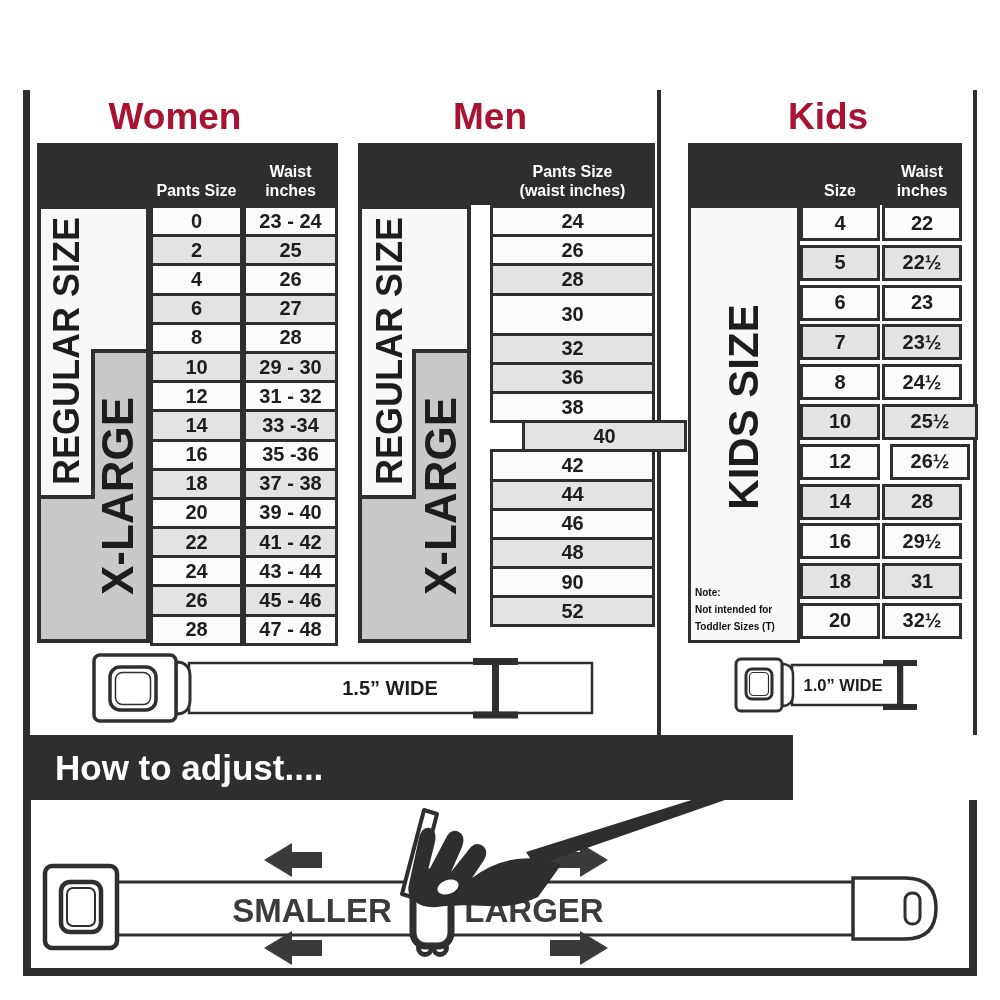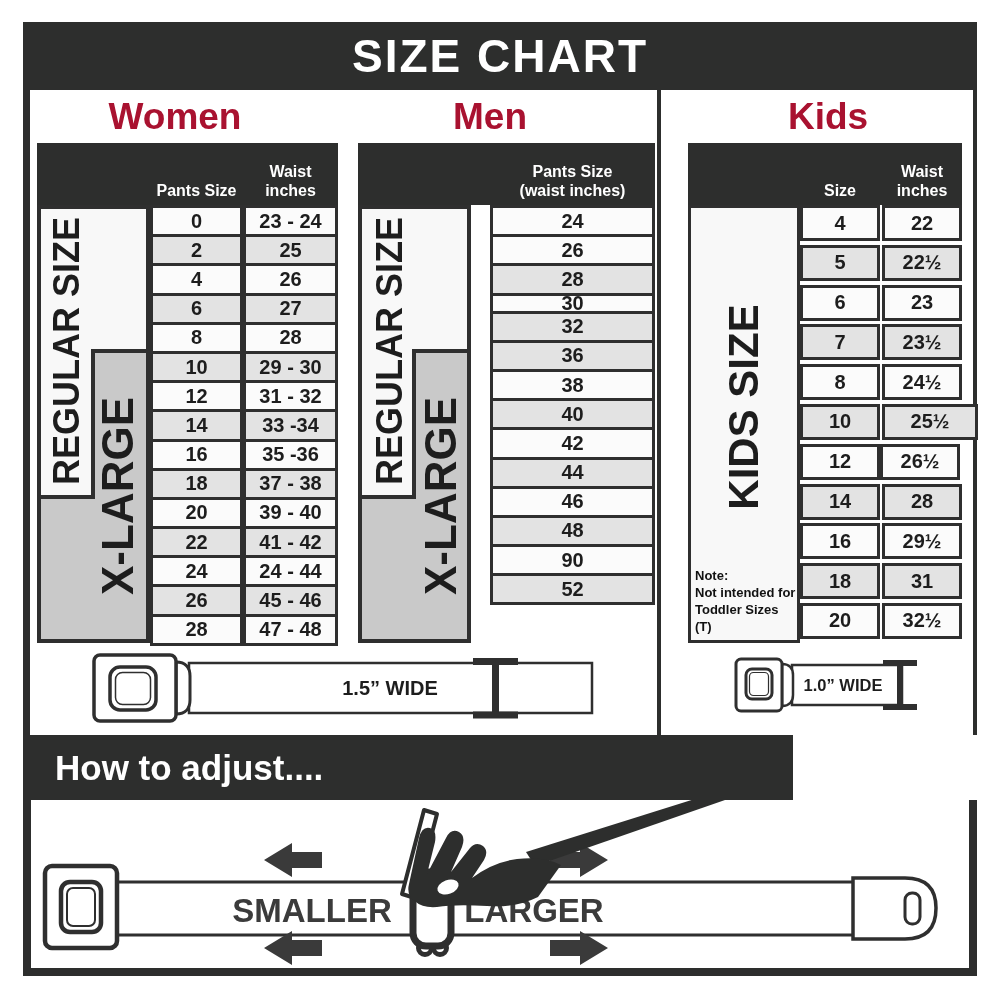--- a/index.html
+++ b/index.html
@@ -33,37 +33,34 @@
   .trow.gray .tcell { background:#e3e3e3; }
 
   .bands { position:absolute; left:0; top:62px; }
   .band-text { font-weight:bold; fill:#1d1d1d; }
 
   .kids-band { position:absolute; left:0; top:62px; width:112px; height:438px;
                background:#f8f8f8; border:3.5px solid #2f2f2f; }
   .kids-band .vtext { position:absolute; top:46%; left:50%;
                       transform:translate(-50%,-50%) rotate(-90deg); white-space:nowrap;
                       font-size:42px; font-weight:bold; color:#1d1d1d; }
-  .kids-note { position:absolute; left:4px; bottom:5px; font-size:13px; font-weight:bold;
+  .kids-note { position:absolute; left:4px; bottom:5px; font-size:10px; font-weight:bold;
                color:#111; line-height:17px; }
 
   .adjust-bar { left:23px; top:735px; width:770px; height:65px; background:#2d2e2d;
                 display:flex; align-items:center; }
   .adjust-bar span { color:#fff; font-size:35px; font-weight:bold; margin-left:32px; }
 
   svg text { font-family:"Liberation Sans","DejaVu Sans",sans-serif; }
 </style>
 </head>
 <body>
 
 <div class="page">
 
-  <div class="abs title-bar">
-    <span>SIZE CHART</span>
-  </div>
 
   <div class="abs tables-area"></div>
   <div class="abs divider"></div>
 
   <div class="abs sec-title men-title">Men</div>
   <div class="abs sec-title women-title">Women</div>
   <div class="abs sec-title kids-title">Kids</div>
 
   <div class="table" style="left:37px; top:143px; width:301px; height:500px;">
     <div class="thead" style="width:301px; height:62px;">
@@ -123,21 +120,21 @@
         <div class="trow" style="height: 32.2px; margin-top: -3px;">
           <div class="tcell" style="width: 93px;">20</div>
           <div class="tcell" style="width: 95px;">39 - 40</div>
         </div>
         <div class="trow gray" style="height: 32.2px; margin-top: -3px;">
           <div class="tcell" style="width: 93px;">22</div>
           <div class="tcell" style="width: 95px;">41 - 42</div>
         </div>
         <div class="trow" style="height: 32.2px; margin-top: -3px;">
           <div class="tcell" style="width: 93px;">24</div>
-          <div class="tcell" style="width: 95px;">24 - 44</div>
+          <div class="tcell" style="width: 95px;">43 - 44</div>
         </div>
         <div class="trow gray" style="height: 32.2px; margin-top: -3px;">
           <div class="tcell" style="width: 93px;">26</div>
           <div class="tcell" style="width: 95px;">45 - 46</div>
         </div>
         <div class="trow" style="height: 32.2px; margin-top: -3px;">
           <div class="tcell" style="width: 93px;">28</div>
           <div class="tcell" style="width: 95px;">47 - 48</div>
         </div>
       </div>
@@ -159,33 +156,33 @@
     <div class="rows" style="left:132px; top:62px;">
         <div class="trow" style="height: 32.2px;">
           <div class="tcell" style="width: 165px;">24</div>
         </div>
         <div class="trow" style="height: 32.2px; margin-top: -3px;">
           <div class="tcell" style="width: 165px;">26</div>
         </div>
         <div class="trow gray" style="height: 32.2px; margin-top: -3px;">
           <div class="tcell" style="width: 165px;">28</div>
         </div>
-        <div class="trow" style="height: 21px; margin-top: -3px;">
+        <div class="trow" style="height: 43px; margin-top: -3px;">
           <div class="tcell" style="width: 165px;">30</div>
         </div>
         <div class="trow gray" style="height: 32.2px; margin-top: -3px;">
           <div class="tcell" style="width: 165px;">32</div>
         </div>
         <div class="trow gray" style="height: 32.2px; margin-top: -3px;">
           <div class="tcell" style="width: 165px;">36</div>
         </div>
         <div class="trow" style="height: 32.2px; margin-top: -3px;">
           <div class="tcell" style="width: 165px;">38</div>
         </div>
-        <div class="trow gray" style="height: 32.2px; margin-top: -3px;">
+        <div class="trow gray" style="height: 32.2px; margin-top: -3px; margin-left: 32px;">
           <div class="tcell" style="width: 165px;">40</div>
         </div>
         <div class="trow" style="height: 32.2px; margin-top: -3px;">
           <div class="tcell" style="width: 165px;">42</div>
         </div>
         <div class="trow gray" style="height: 32.2px; margin-top: -3px;">
           <div class="tcell" style="width: 165px;">44</div>
         </div>
         <div class="trow" style="height: 32.2px; margin-top: -3px;">
           <div class="tcell" style="width: 165px;">46</div>
@@ -238,21 +235,21 @@
         <div class="trow" style="height: 36px; margin-bottom: 3.8px;">
           <div class="tcell" style="width: 80px;">8</div>
           <div class="tcell" style="width: 80px; margin-left: 2px;">24½</div>
         </div>
         <div class="trow gray" style="height: 36px; margin-bottom: 3.8px;">
           <div class="tcell" style="width: 80px;">10</div>
           <div class="tcell" style="width: 96px; margin-left: 2px;">25½</div>
         </div>
         <div class="trow" style="height: 36px; margin-bottom: 3.8px;">
           <div class="tcell" style="width: 80px;">12</div>
-          <div class="tcell" style="width: 80px; margin-left: 0;">26½</div>
+          <div class="tcell" style="width: 80px; margin-left: 10px;">26½</div>
         </div>
         <div class="trow gray" style="height: 36px; margin-bottom: 3.8px;">
           <div class="tcell" style="width: 80px;">14</div>
           <div class="tcell" style="width: 80px; margin-left: 2px;">28</div>
         </div>
         <div class="trow" style="height: 36px; margin-bottom: 3.8px;">
           <div class="tcell" style="width: 80px;">16</div>
           <div class="tcell" style="width: 80px; margin-left: 2px;">29½</div>
         </div>
         <div class="trow gray" style="height: 36px; margin-bottom: 3.8px;">

